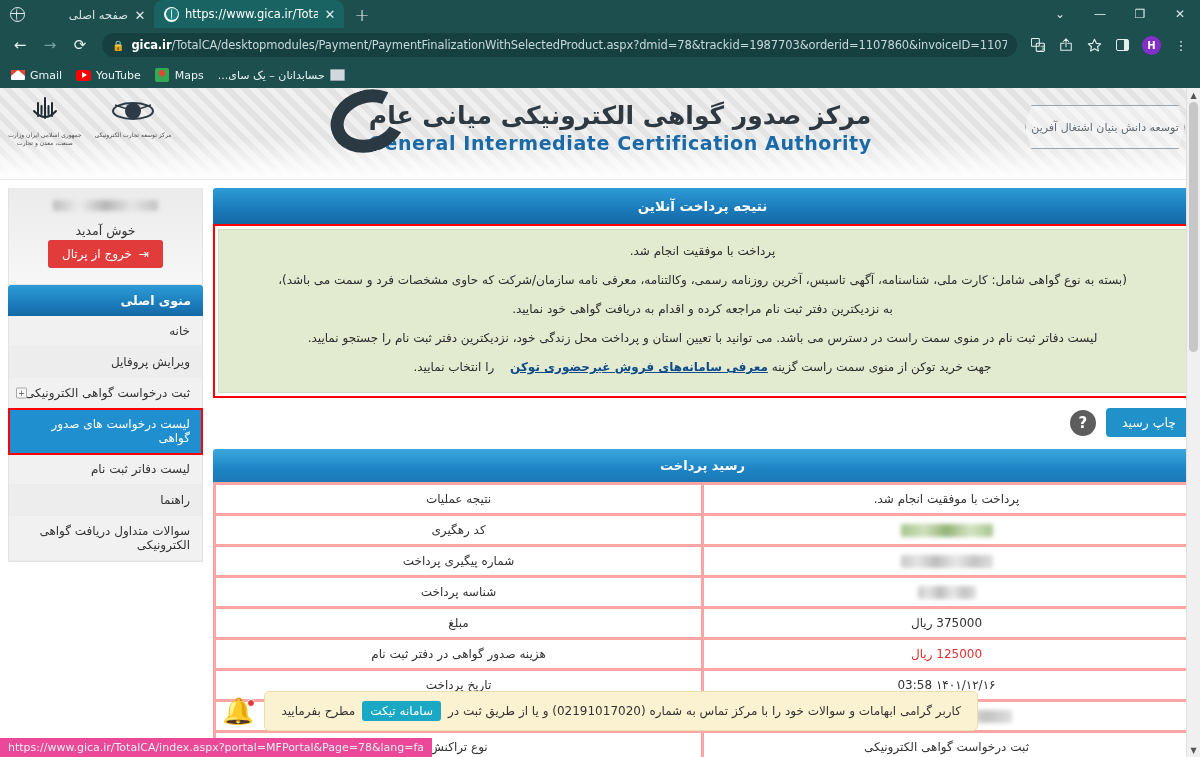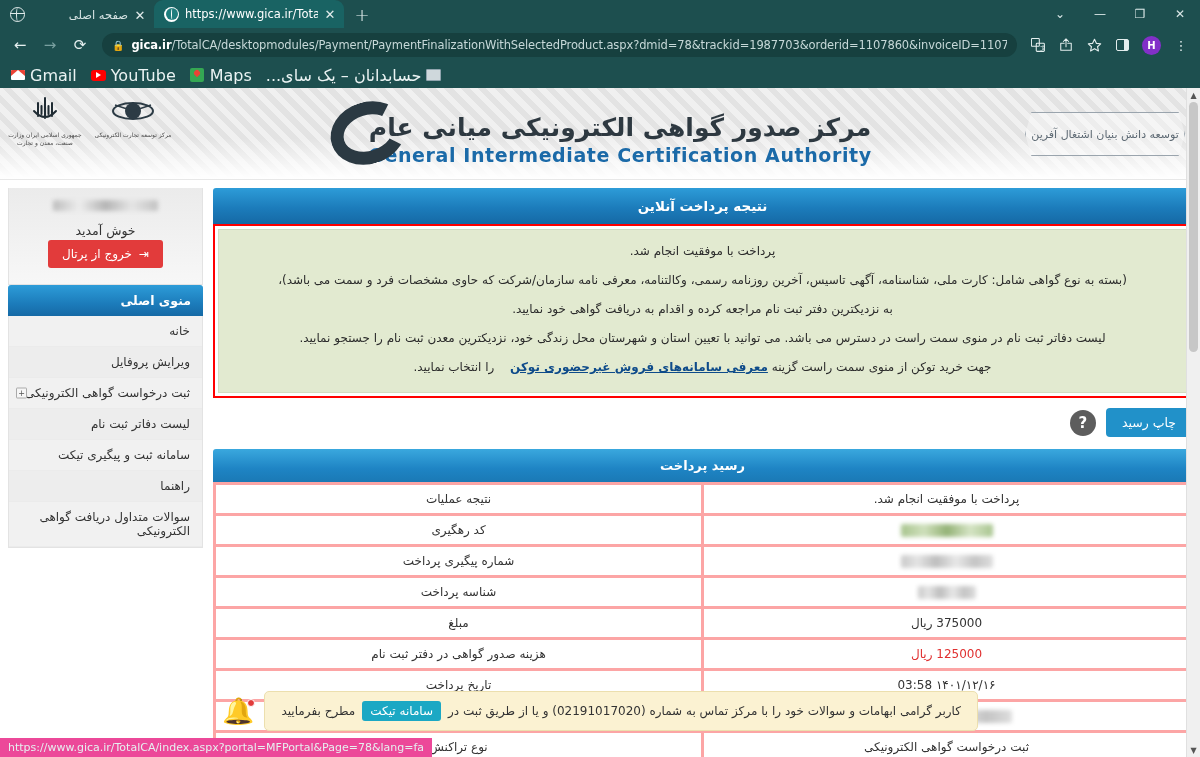--- a/index.html
+++ b/index.html
@@ -109,21 +109,21 @@
     width: 13px; height: 12px; border: 1.6px solid #e3eeee; border-radius: 2px; position: relative;
   }
   .sidepanel-ico::after {
     content:""; position:absolute; right:0; top:0; bottom:0; width:4px; background:#e3eeee;
   }
 
   .bookmarks {
     height: 26px; background: #1d4f4f; display: flex; align-items: center;
     direction: ltr; padding: 0 10px; gap: 14px;
   }
-  .bm { display: flex; align-items: center; gap: 5px; font-size: 16px; color: #eaf3f3; }
+  .bm { display: flex; align-items: center; gap: 5px; font-size: 11px; color: #eaf3f3; }
   .bm .bmico { width: 15px; height: 14px; display:flex; align-items:center; justify-content:center; }
   .gm-ico { width:14px; height:10px; background:#fff; border-radius:1px; position:relative; overflow:hidden; }
   .gm-ico::after { content:""; position:absolute; left:0; top:0; width:0; height:0;
     border-left:7px solid #ea4335; border-right:7px solid #ea4335; border-bottom:6px solid transparent; }
   .yt-ico { width:15px; height:11px; background:#ff0000; border-radius:3px; position:relative; }
   .yt-ico::after { content:""; position:absolute; left:5.5px; top:2.6px; width:0;height:0;
     border-left:5px solid #fff; border-top:3px solid transparent; border-bottom:3px solid transparent; }
   .maps-ico { width:14px;height:14px; background:#34a853; border-radius:2px; position:relative; }
   .maps-ico::after{content:"";position:absolute;left:4px;top:2px;width:6px;height:6px;border-radius:50% 50% 50% 0;background:#ea4335;transform:rotate(-45deg);}
   .acc-ico { width:15px;height:12px;background:#cfd8dc;border:1px solid #90a4ae;border-radius:1px; }
@@ -142,40 +142,40 @@
       repeating-linear-gradient(45deg, #f0f0f0 0 6px, #e3e3e3 6px 12px),
       #f5f5f5;
     border-bottom: 1px solid #e8e8e8;
   }
   .hdr-left { position: absolute; left: 6px; top: 6px; display: flex; gap: 10px; align-items: flex-start; }
   .emblem-wrap { display:flex; flex-direction:column; align-items:center; width: 78px; }
   .emblem-img { height: 34px; display:flex;align-items:center;justify-content:center; }
   .emblem-cap { font-size: 6px; color:#4a4a4a; text-align:center; line-height:1.25; margin-top:3px; }
 
   .hdr-center {
-    position: absolute; left: 0; right: 0; top: 12px; height: 92px;
+    position: absolute; left: 0; right: 0; top: 0; height: 92px;
     display: flex; flex-direction: column; align-items: center; justify-content: center;
     pointer-events: none;
     padding-left: 40px;
   }
   .hdr-fa {
     font-size: 25px; font-weight: bold; color: #1e2a33; letter-spacing: 0.5px;
     margin-top: -14px; opacity: 0.92;
   }
   .hdr-en {
     font-size: 19px; color: #1b6aa8; font-weight: 600; direction: ltr;
     letter-spacing: 0.6px; margin-top: 2px;
   }
   .hdr-ring {
     position:absolute; left: 330px; top: 2px; width: 76px; height: 62px;
     border: 13px solid #2b3942; border-radius: 50%;
     border-right-color: transparent; transform: rotate(-18deg);
   }
   .hdr-right {
-    position: absolute; right: 10px; top: 18px; width: 170px; height: 56px;
+    position: absolute; right: 10px; top: 11px; width: 170px; height: 56px;
     display: flex; align-items: center; justify-content: center;
   }
   .seal {
     width: 160px; height: 44px; border: 1.5px solid #9aa4ad; border-radius: 4px;
     display:flex; align-items:center; justify-content:center;
     font-size: 11px; color: #5e6a74; position: relative;
     background: rgba(255,255,255,0.35);
     clip-path: polygon(4% 0, 96% 0, 100% 50%, 96% 100%, 4% 100%, 0 50%);
   }
 
@@ -458,21 +458,21 @@
 
       <div class="main-col">
 
         <div class="panel-head">نتیجه پرداخت آنلاین</div>
 
         <div class="alert-outer">
           <div class="alert-box">
             <p>پرداخت با موفقیت انجام شد.</p>
             <p>(بسته به نوع گواهی شامل: کارت ملی، شناسنامه، آگهی تاسیس، آخرین روزنامه رسمی، وکالتنامه، معرفی نامه سازمان/شرکت که حاوی مشخصات فرد و سمت می باشد)،</p>
             <p>به نزدیکترین دفتر ثبت نام مراجعه کرده و اقدام به دریافت گواهی خود نمایید.</p>
-            <p>لیست دفاتر ثبت نام در منوی سمت راست در دسترس می باشد. می توانید با تعیین استان و شهرستان محل زندگی خود، نزدیکترین معدن ثبت نام را جستجو نمایید.</p>
+            <p>لیست دفاتر ثبت نام در منوی سمت راست در دسترس می باشد. می توانید با تعیین استان و پرداخت محل زندگی خود، نزدیکترین دفتر ثبت نام را جستجو نمایید.</p>
             <p><span>جهت خرید توکن از منوی سمت راست گزینه </span><a href="#">معرفی سامانه‌های فروش غیرحضوری توکن</a><span> را انتخاب نمایید.</span></p>
           </div>
         </div>
 
         <div class="receipt-row">
           <button class="btn-print">چاپ رسید</button>
           <div class="help-circle">?</div>
         </div>
 
         <table class="rcpt-table">
@@ -529,22 +529,22 @@
         </div>
 
         <div class="side-head">منوی اصلی</div>
         <div class="menu-list">
           <div class="menu-item">خانه</div>
           <div class="menu-item">ویرایش پروفایل</div>
           <div class="menu-item">
             <span class="plus-badge">+</span>
             <span>ثبت درخواست گواهی الکترونیکی</span>
           </div>
+          <div class="menu-item highlight">لیست درخواست های صدور گواهی</div>
           <div class="menu-item">لیست دفاتر ثبت نام</div>
-          <div class="menu-item">سامانه ثبت و پیگیری تیکت</div>
           <div class="menu-item">راهنما</div>
           <div class="menu-item">سوالات متداول دریافت گواهی الکترونیکی</div>
         </div>
       </div>
     </div>
 
     <div class="notify-wrap">
       <div class="notify-bar">
         <span>کاربر گرامی ابهامات و سوالات خود را با مرکز تماس به شماره (02191017020) و یا از طریق ثبت در</span>
         <span class="ticket-btn">سامانه تیکت</span>

